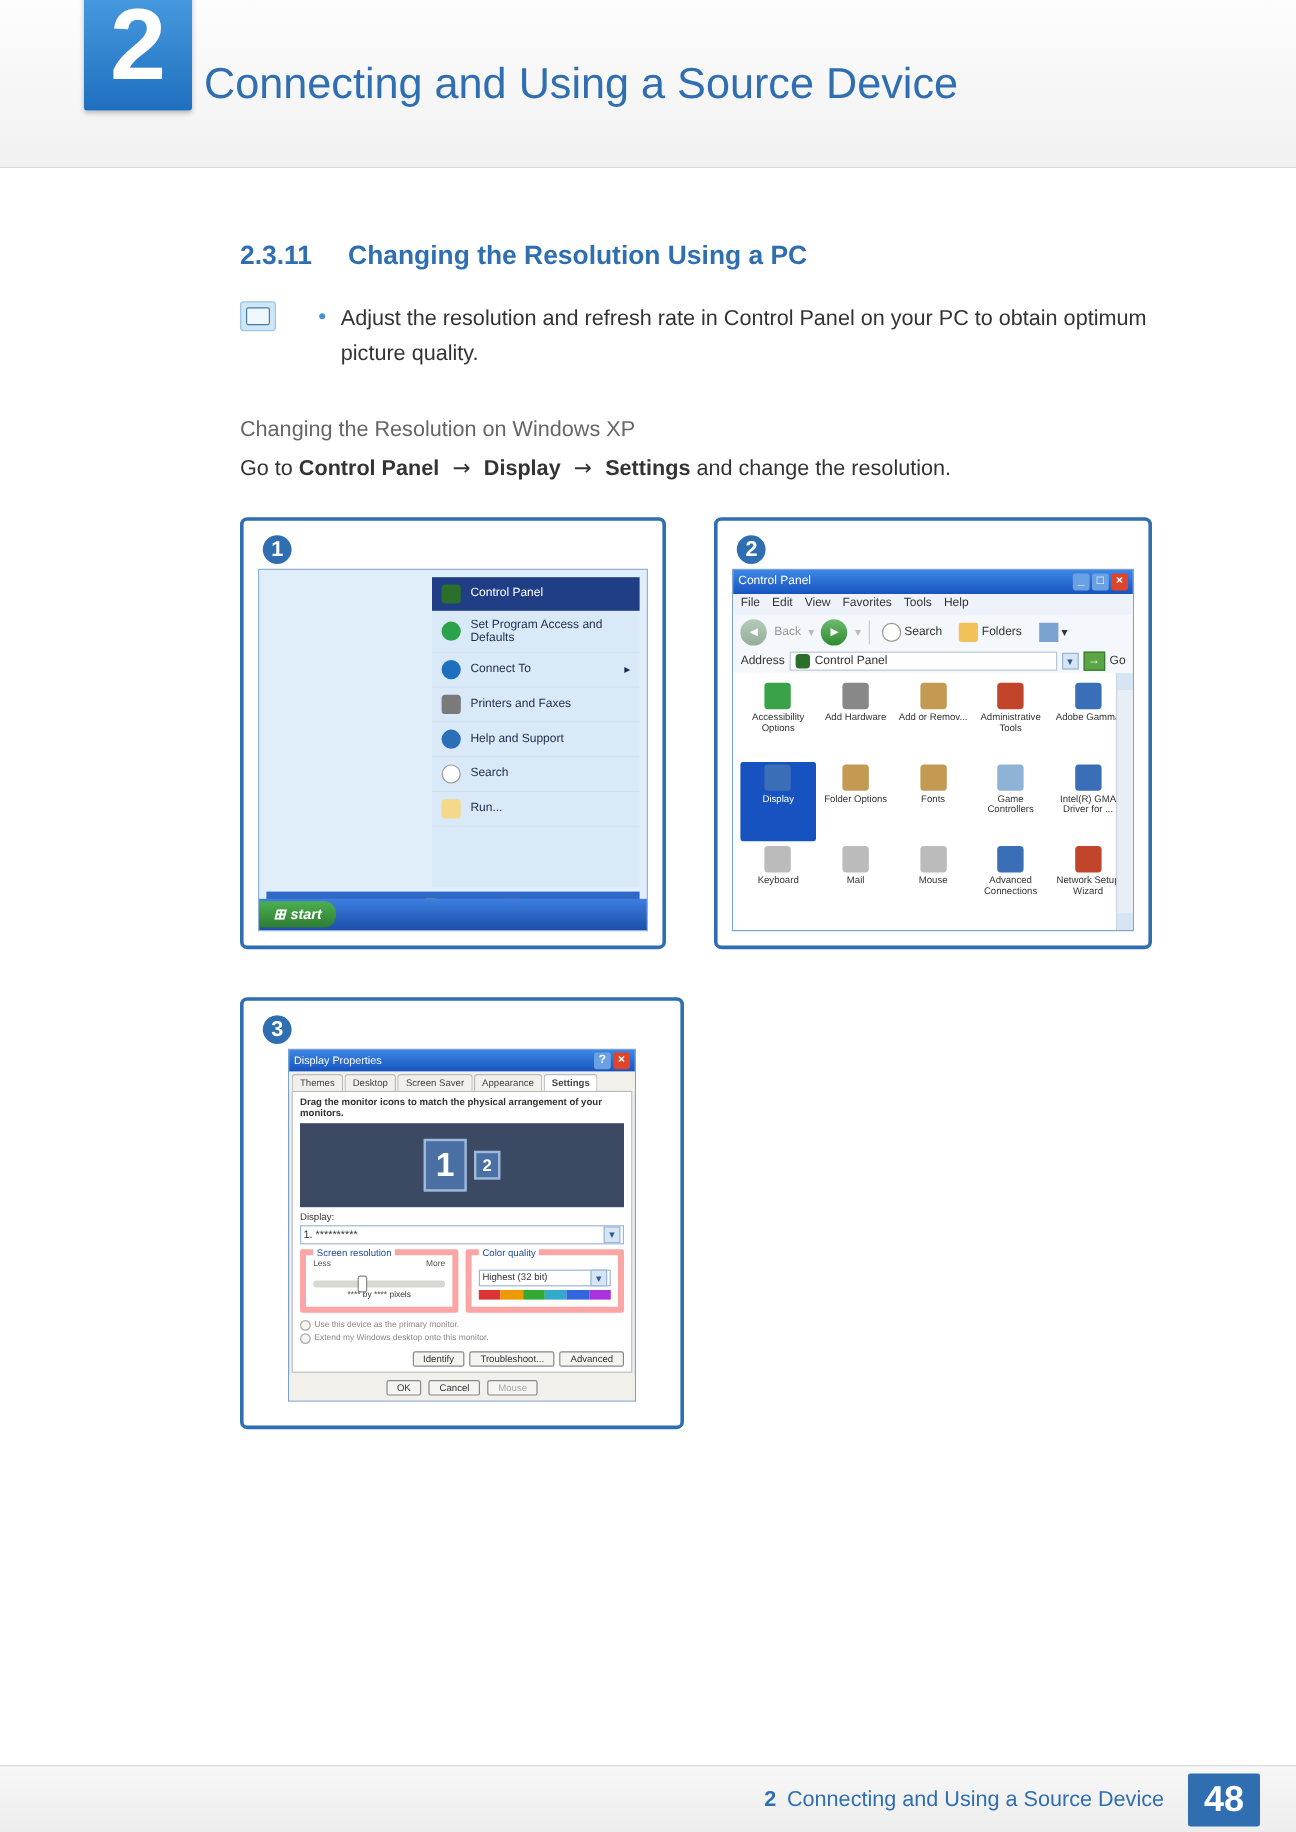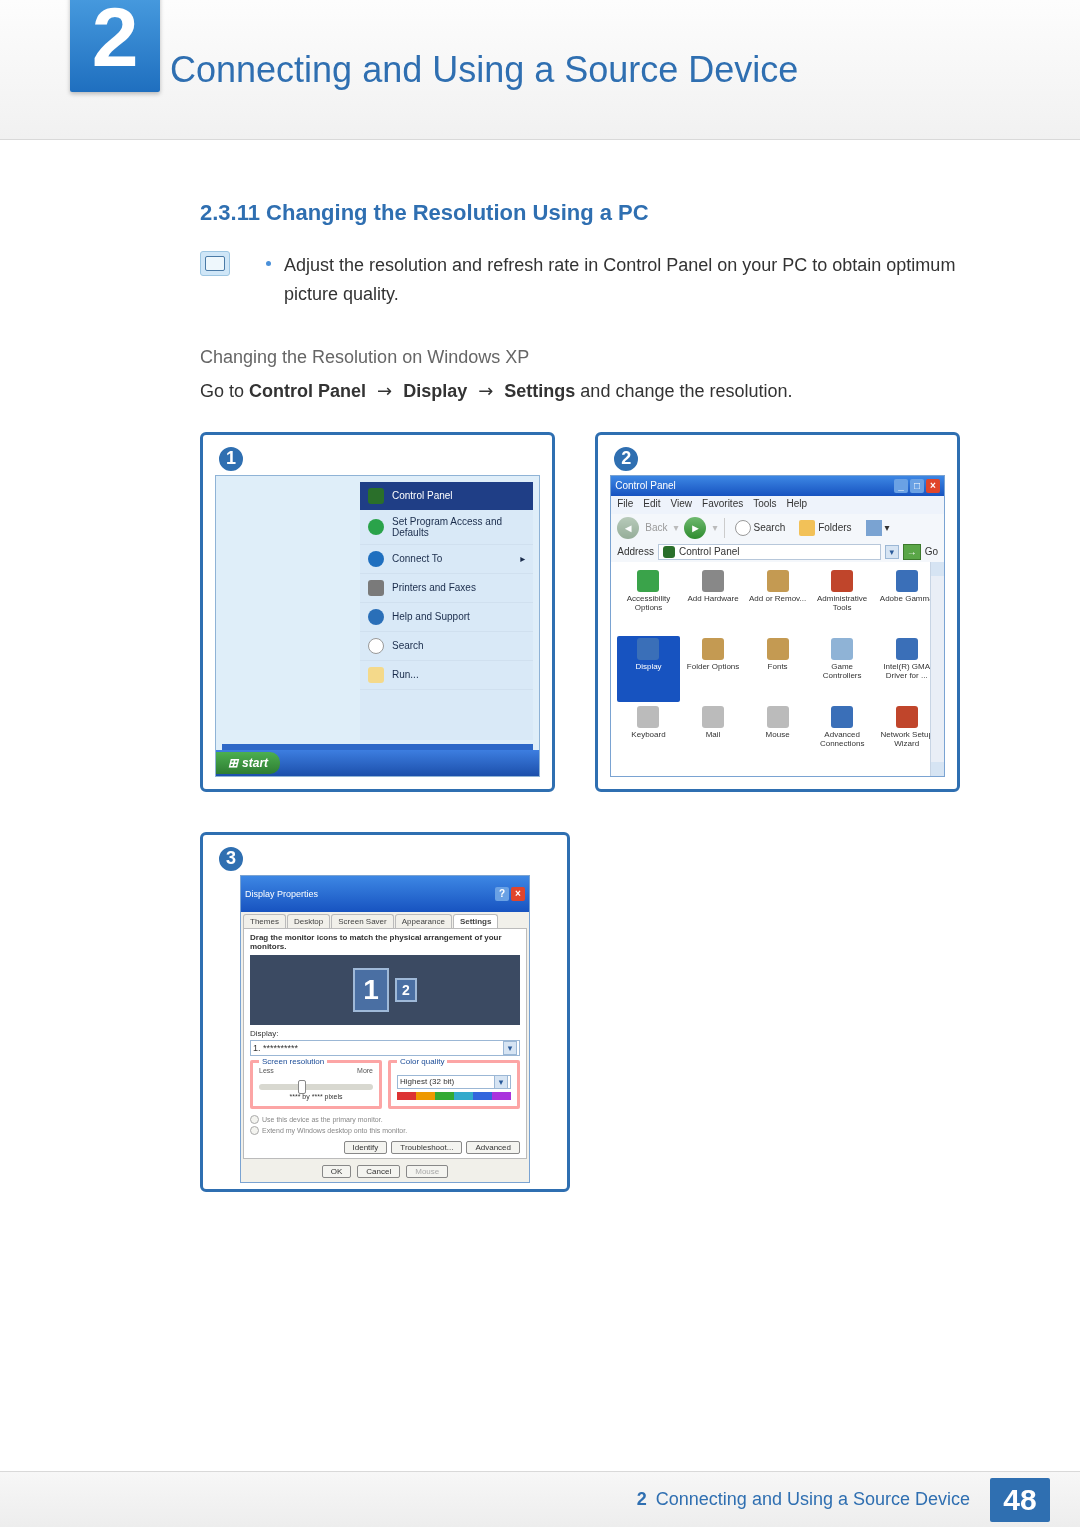--- a/index.html
+++ b/index.html
@@ -45,21 +45,21 @@
   .content {
     padding: 60px 120px 0 200px;
   }
 
   .section-heading {
     color: #2f6fb1;
     font-size: 22px;
     font-weight: 600;
     margin-bottom: 25px;
   }
-  .section-num { margin-right: 0; }
+  .section-num { margin-right: 24px; }
 
   .note-row { display: flex; gap: 36px; }
   .note-icon {
     width: 30px; height: 25px;
     background: #cfe6f7;
     border: 1px solid #9dc6e2;
     border-radius: 3px;
     flex: 0 0 auto;
     position: relative;
   }
@@ -237,21 +237,21 @@
   .sb::after  { content: ""; position: absolute; bottom: 0; left: 0; right: 0; height: 14px; background: #d6e4f3; }
 
   
   .dp {
     width: 290px; margin: 0 auto;
     border: 1px solid #7aa3d2;
     font-size: 9px;
     background: #f1f0ea;
   }
   .dp-title {
-    height: 36px;
+    height: 18px;
     background: linear-gradient(to bottom, #3d87e4 0%, #1753c0 100%);
     color: #fff;
     display: flex; align-items: center; justify-content: space-between;
     padding: 0 4px;
   }
   .dp-title .tbtns { display: flex; gap: 2px; }
   .dp-tabs { display: flex; background: #f1f0ea; padding: 2px 2px 0 2px; gap: 1px; font-size: 8px; }
   .tab { padding: 2px 6px; background: #f1f0ea; border: 1px solid #bbb; border-bottom: none; border-radius: 3px 3px 0 0; color: #444; }
   .tab.active { background: #fff; font-weight: bold; }
   .dp-body { background: #fff; border: 1px solid #bbb; margin: 0 2px 2px 2px; padding: 4px 6px; }
@@ -259,21 +259,21 @@
 
   .mon-area { height: 70px; background: #3b4a62; margin-bottom: 4px; display: flex; align-items: center; justify-content: center; gap: 6px; }
   .mon { background: #4a6fa3; border: 2px solid #9fb9d8; color: #fff; display: flex; align-items: center; justify-content: center; font-weight: bold; }
   .mon.m1 { width: 36px; height: 44px; font-size: 28px; }
   .mon.m2 { width: 22px; height: 24px; font-size: 14px; }
 
   .disp-label { font-size: 8px; margin-bottom: 2px; }
   .disp-combo { height: 16px; border: 1px solid #9bb7d5; background: #fff; display: flex; align-items: center; justify-content: space-between; padding: 0 2px; margin-bottom: 4px; }
 
   .two-col { display: flex; gap: 6px; }
-  .fset { flex: 1; border: 3px solid #fca5a5; border-radius: 2px; padding: 4px 6px 6px; position: relative; }
+  .fset { flex: 1; border: 5px solid #fca5a5; border-radius: 2px; padding: 4px 6px 6px; position: relative; }
   .fset > .lg { position: absolute; top: -6px; left: 6px; background: #fff; padding: 0 3px; color: #1a4b97; font-size: 8px; }
 
   .slider { height: 6px; background: #d8d8d0; border-radius: 3px; margin: 10px 0 3px; position: relative; }
   .slider .thumb { position: absolute; left: 34%; top: -4px; width: 8px; height: 14px; background: #fff; border: 1px solid #888; border-radius: 2px; }
   .slabels { display: flex; justify-content: space-between; font-size: 7px; color: #555; }
 
   .cq-combo { height: 14px; border: 1px solid #9bb7d5; background: #fff; display: flex; align-items: center; justify-content: space-between; padding: 0 2px; margin-top: 8px; font-size: 8px; }
   .cq-bar { height: 8px; margin-top: 3px; display: flex; }
   .cq-bar span { flex: 1; }
   .cq-bar span:nth-child(1){background:#d33;}

